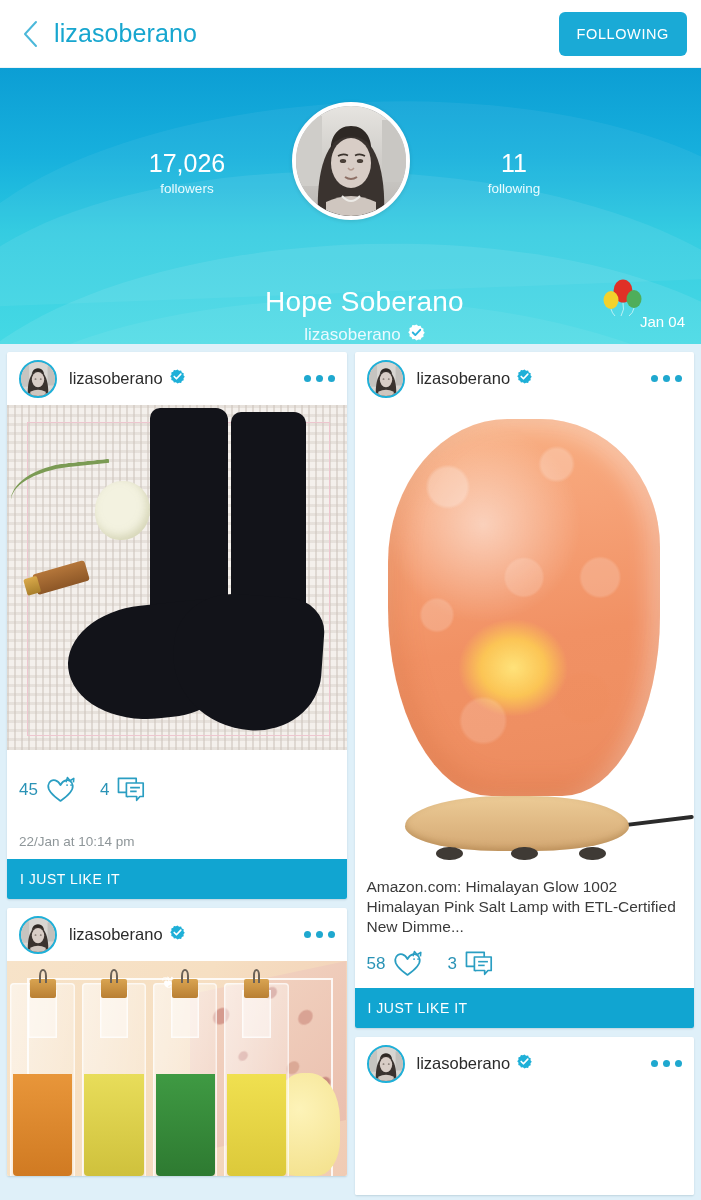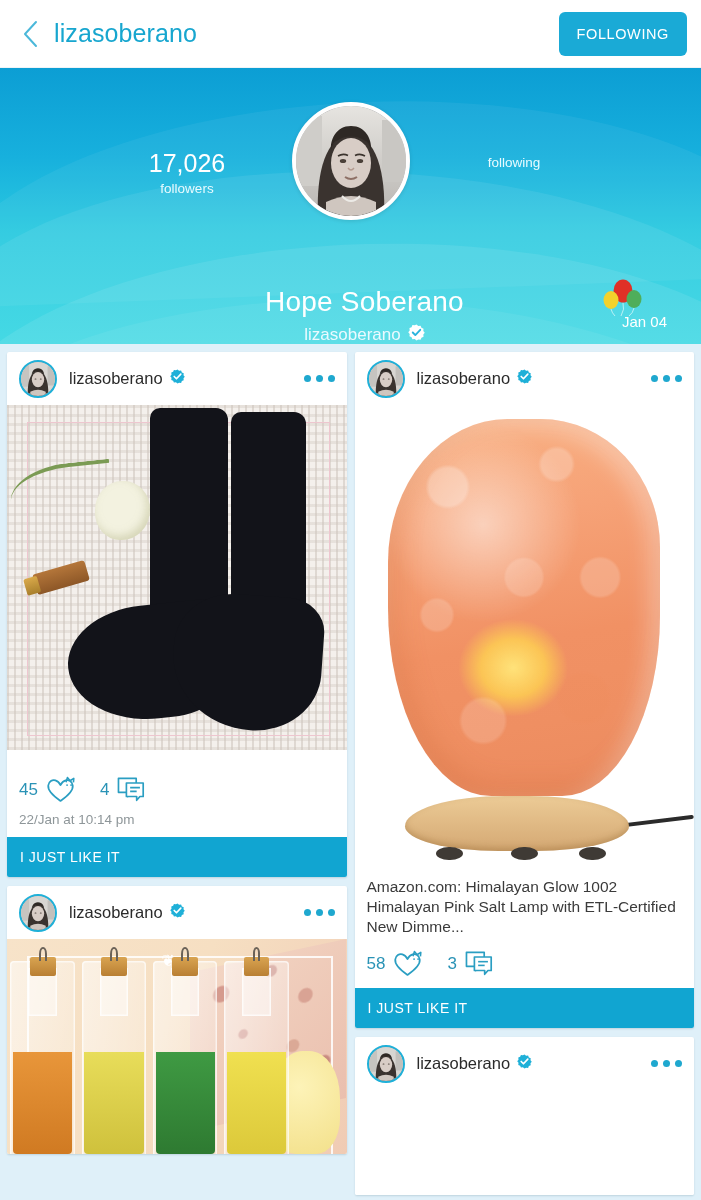--- a/index.html
+++ b/index.html
@@ -66,21 +66,21 @@
   .names { position: absolute; top: 218px; left: 0; width: 100%; text-align: center; padding-left: 28px; }
   .display-name { font-size: 28px; color: #ffffff; font-weight: 400; letter-spacing: .2px; }
   .handle-row {
     display: flex; align-items: center; justify-content: center; gap: 7px; margin-top: 6px;
   }
   .handle { font-size: 17px; color: #eafaff; }
 
   .birthday {
     position: absolute; right: 14px; bottom: 14px; text-align: right;
   }
-  .bday-date { font-size: 15px; color: #ffffff; margin-top: 1px; margin-right: 20px; }
+  .bday-date { font-size: 15px; color: #ffffff; margin-top: 1px; margin-right: 2px; }
   .balloons { position: absolute; right: 56px; bottom: 26px; width: 44px; height: 40px; }
 
   
   .verified { display: inline-block; flex: none; }
 
   
   .feed {
     position: relative; height: 856px; padding: 8px 7px 0 7px;
     display: flex; gap: 8px; align-items: flex-start; overflow: hidden;
   }
@@ -100,21 +100,21 @@
   }
   .dots { margin-left: auto; display: flex; gap: 5px; align-items: center; }
   .dots i { width: 7px; height: 7px; border-radius: 50%; background: #1fa8cf; display: block; }
 
   .card-media { width: 100%; position: relative; overflow: hidden; background: #f3f3f3; }
   .card-body { padding: 12px 12px 10px 12px; }
   .card-caption { font-size: 15.5px; color: #3b3b3b; line-height: 1.28; }
   .metrics { display: flex; align-items: center; gap: 10px; margin-top: 14px; }
   .metric { display: flex; align-items: center; gap: 7px; }
   .metric-num { font-size: 17px; color: #2a93b6; }
-  .card-time { font-size: 13.5px; color: #8e9699; margin-top: 8px; }
+  .card-time { font-size: 13.5px; color: #8e9699; margin-top: 30px; }
   .like-bar {
     background: #11a5d1; color: #ffffff; font-size: 14px; letter-spacing: .5px;
     padding: 13px 13px; line-height: 1;
   }
 
   
   .ph { position: absolute; inset: 0; }
   .socks-bg { background: #f4f0ec; }
   .knit {
     position: absolute; inset: 0;
@@ -246,20 +246,21 @@
             <path d="M59 49.5 q5 -2.5 10 .5" stroke="#3b332d" stroke-width="1.6" fill="none"></path>
             <path d="M52 62 q3 4 6 0" stroke="#b39a8f" stroke-width="1.4" fill="none"></path>
             <path d="M49 71 q6 4 12 0" stroke="#8e7066" stroke-width="2" fill="none"></path>
             <path d="M30 96 q25 -12 50 0 l0 14 l-50 0 Z" fill="#cfc6bf"></path>
             <path d="M46 90 q9 10 18 0" stroke="#eceae6" stroke-width="2" fill="none"></path>
           </g>
         </svg>
       </div>
 
       <div class="stat">
+        <div class="stat-num">11</div>
         <div class="stat-lbl">following</div>
       </div>
     </div>
 
     <div class="names">
       <div class="display-name">Hope Soberano</div>
       <div class="handle-row">
         <span class="handle">lizasoberano</span>
         <span class="verified">
           <svg width="17" height="17" viewBox="0 0 20 20">

